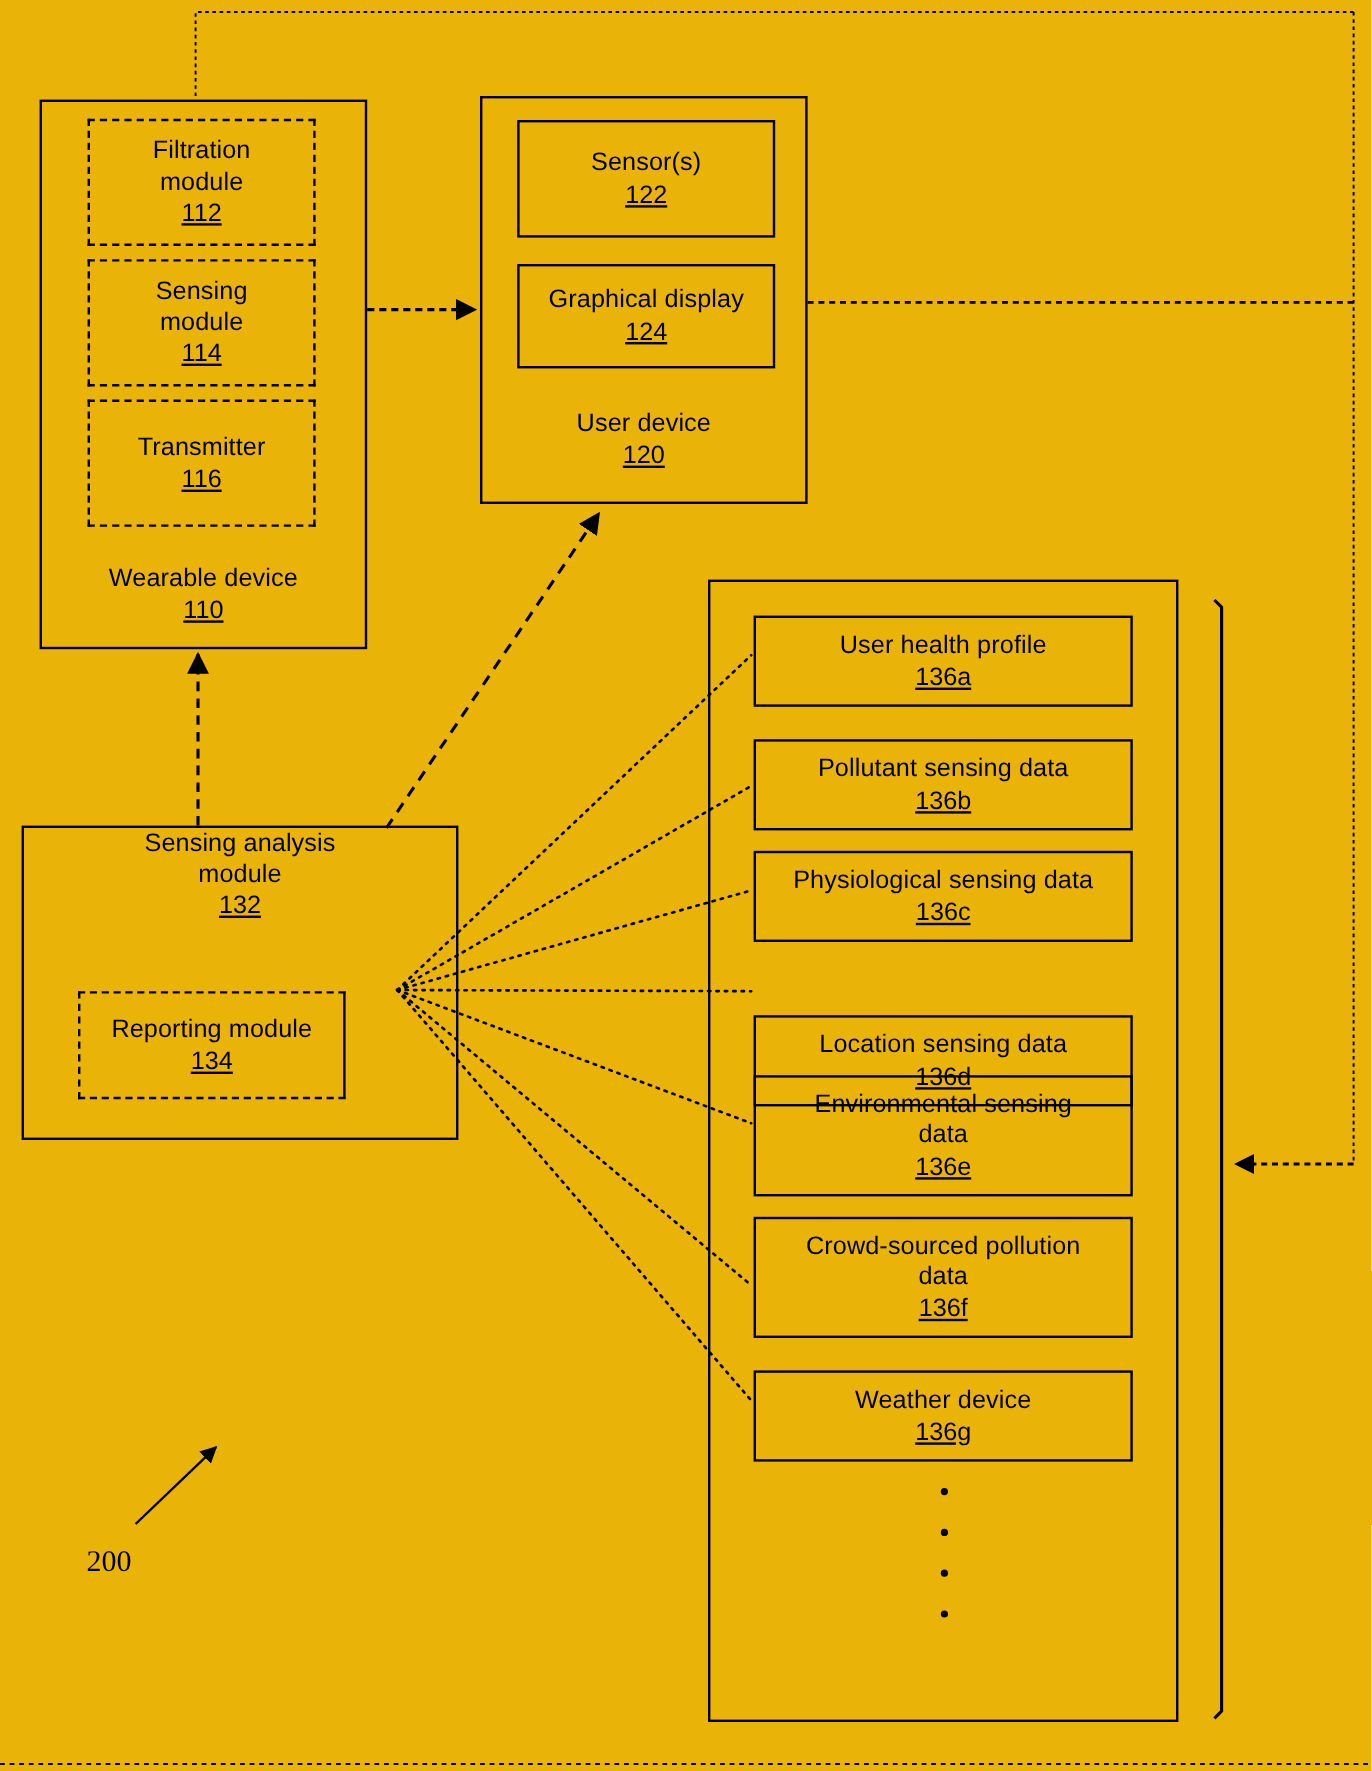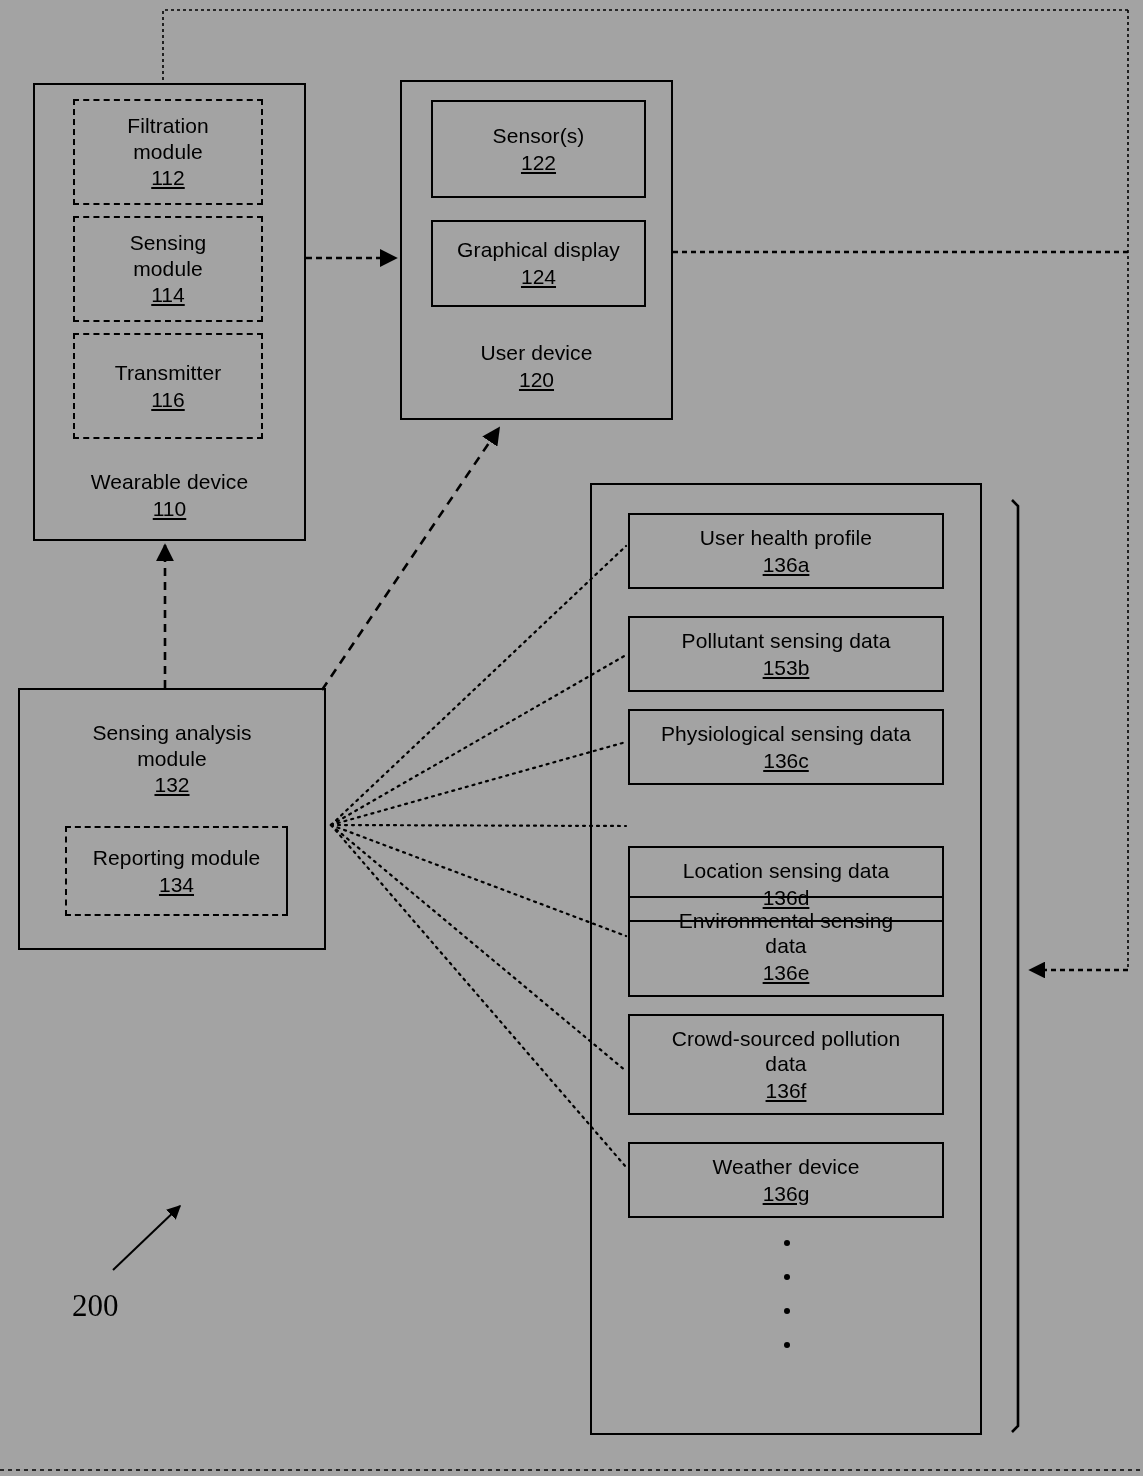--- a/index.html
+++ b/index.html
@@ -4,21 +4,21 @@
 <style>
   html, body {
     margin: 0;
     padding: 0;
     background: #ffffff;
   }
   #figure {
     position: relative;
     width: 1143px;
     height: 1476px;
-    background: #a3a3a3;
+    background: #eab308;
     font-family: "Liberation Sans", sans-serif;
     color: #000000;
     overflow: hidden;
   }
   .box {
     position: absolute;
     box-sizing: border-box;
     display: flex;
     flex-direction: column;
     align-items: center;
@@ -52,21 +52,21 @@
   svg.overlay {
     position: absolute;
     left: 0;
     top: 0;
     width: 1143px;
     height: 1476px;
     pointer-events: none;
   }
   .figlabel {
     position: absolute;
-    font-size: 31px;
+    font-size: 25px;
     font-family: "Liberation Serif", serif;
   }
   .dots {
     position: absolute;
     display: flex;
     flex-direction: column;
     align-items: center;
     justify-content: space-between;
   }
   .dots i {
@@ -159,42 +159,42 @@
       <span class="lbl">Graphical display</span>
       <span class="num">124</span>
     </div>
 
     <div class="containerlabel" style="left:0; top:258px; width:269px;">
       <span class="lbl">User device</span>
       <span class="num">120</span>
     </div>
   </div>
 
-  <div class="box solid" style="left:18px; top:688px; width:308px; height:262px; justify-content:flex-start; padding-top:30px;align-items:center;">
+  <div class="box solid" style="left:18px; top:688px; width:364px; height:262px; justify-content:flex-start; align-items:center;">
 
     <span class="lbl">Sensing analysis</span>
     <span class="lbl">module</span>
     <span class="num">132</span>
 
     <div class="box" style="left:45px; top:136px; width:223px; height:90px; border:2px dashed #000; border-right:2px solid #000;">
       <span class="lbl">Reporting module</span>
       <span class="num">134</span>
     </div>
   </div>
 
   <div class="box solid" style="left:590px; top:483px; width:392px; height:952px; justify-content:flex-start;">
 
     <div class="box solid" style="left:36px; top:28px; width:316px; height:76px;">
       <span class="lbl">User health profile</span>
       <span class="num">136a</span>
     </div>
 
     <div class="box solid" style="left:36px; top:131px; width:316px; height:76px;">
       <span class="lbl">Pollutant sensing data</span>
-      <span class="num">153b</span>
+      <span class="num">136b</span>
     </div>
 
     <div class="box solid" style="left:36px; top:224px; width:316px; height:76px;">
       <span class="lbl">Physiological sensing data</span>
       <span class="num">136c</span>
     </div>
 
     <div class="box solid" style="left:36px; top:318px; width:316px; height:76px;margin-top:43px;">
       <span class="lbl">Location sensing data</span>
       <span class="num">136d</span>

